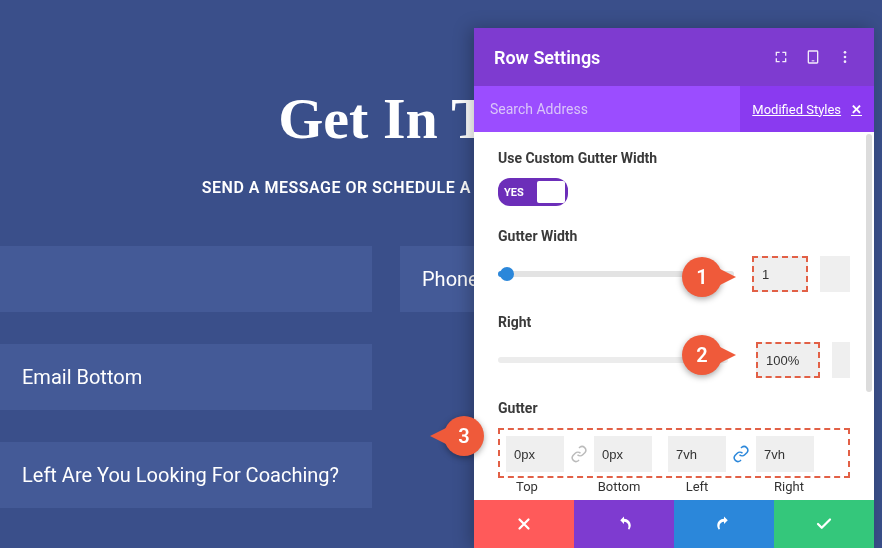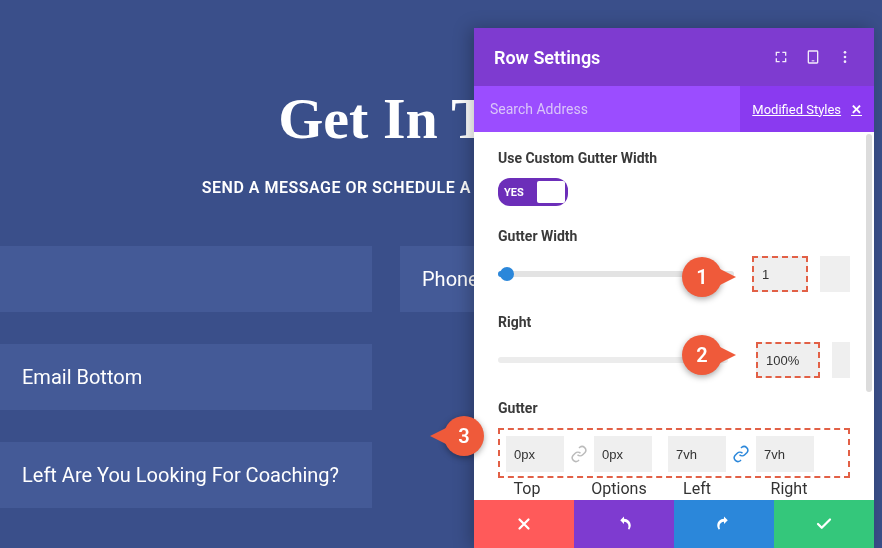--- a/index.html
+++ b/index.html
@@ -148,21 +148,21 @@
     .padding-box {
       border: 2px dashed #e26046;
       padding: 6px 6px 4px;
     }
     .padding-row { display:flex; gap:3px; align-items:center; }
     .pad-in {
       width: 58px; height: 36px; background:#efefef; border:none; padding:0 8px; font-size:13px; color:#333; text-align:left;
     }
     .link-icon { width:24px; color:#bbb; display:flex; justify-content:center;}
     .link-icon.active { color:#2b87da; }
-    .padding-labels { display:flex; margin-top:1px; font-size:16px; color:#333; }
+    .padding-labels { display:flex; margin-top:1px; font-size:13px; color:#333; }
     .padding-labels span { text-align:center; }
     .pl-top   { width:58px; }
     .pl-gap1  { width:34px; }
     .pl-bot   { width:58px; }
     .pl-gap2  { width:20px; }
     .pl-left  { width:58px; }
     .pl-gap3  { width:34px; }
     .pl-right { width:58px; }
 
     .panel-footer {
@@ -322,21 +322,21 @@
                 <path d="M10 13a5 5 0 0 0 7 0l3-3a5 5 0 0 0-7-7l-1 1"></path>
                 <path d="M14 11a5 5 0 0 0-7 0l-3 3a5 5 0 0 0 7 7l1-1"></path>
               </svg>
           </div>
           <input class="pad-in" value="7vh" style="">
         </div>
       </div>
       <div class="padding-labels">
         <span class="pl-top">Top</span>
         <span class="pl-gap1"></span>
-        <span class="pl-bot">Options</span>
+        <span class="pl-bot">Bottom</span>
         <span class="pl-gap2"></span>
         <span class="pl-left">Left</span>
         <span class="pl-gap3"></span>
         <span class="pl-right">Right</span>
       </div>
     </div>
 
     <div class="scrollbar"></div>
   </div>
 

